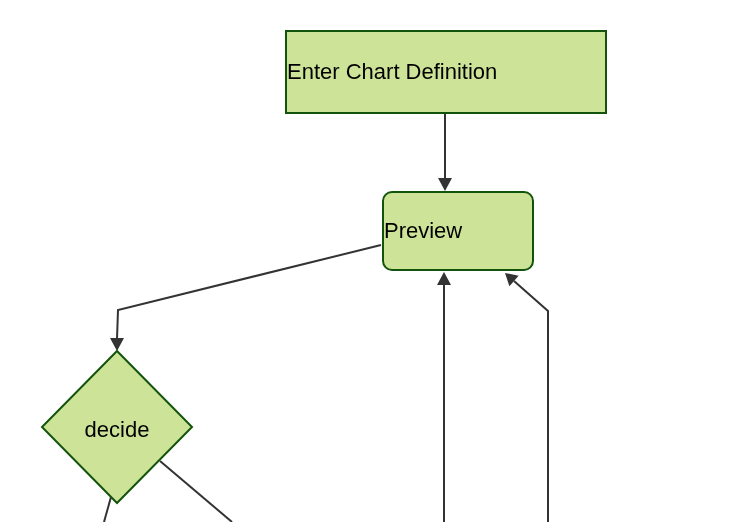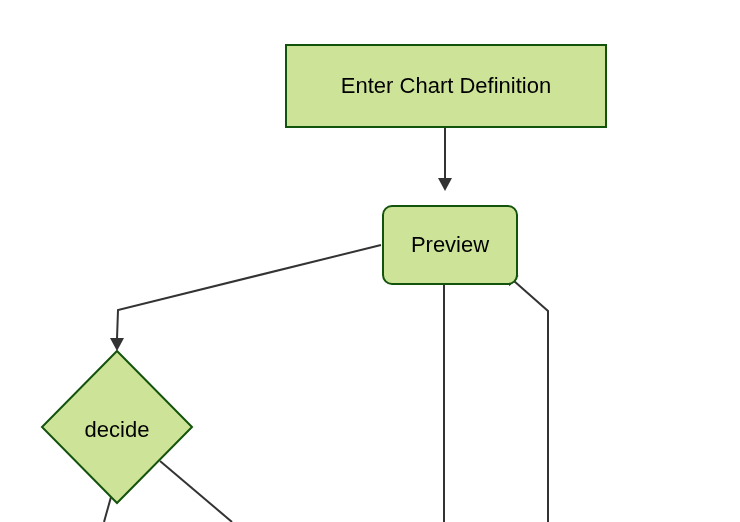--- a/index.html
+++ b/index.html
@@ -43,37 +43,36 @@
     stroke: var(--node-border);
     stroke-width: 2;
   }
   .node {
     position: absolute;
     box-sizing: border-box;
     background: var(--node-fill);
     border: 2px solid var(--node-border);
     display: flex;
     align-items: center;
-    justify-content: center;
+    justify-content: flex-start;
     color: var(--text);
     font-size: 22px;
     line-height: 1;
     white-space: nowrap;
-    margin-top: 14px;
   }
   .node-rect {
     left: 285px;
     top: 30px;
     width: 322px;
     height: 84px;
   }
   .node-rounded {
     left: 382px;
     top: 191px;
-    width: 136px;
+    width: 152px;
     height: 80px;
     border-radius: 10px;
   }
   .diamond-label {
     position: absolute;
     left: 42px;
     top: 413px;
     width: 150px;
     height: 28px;
     display: flex;

